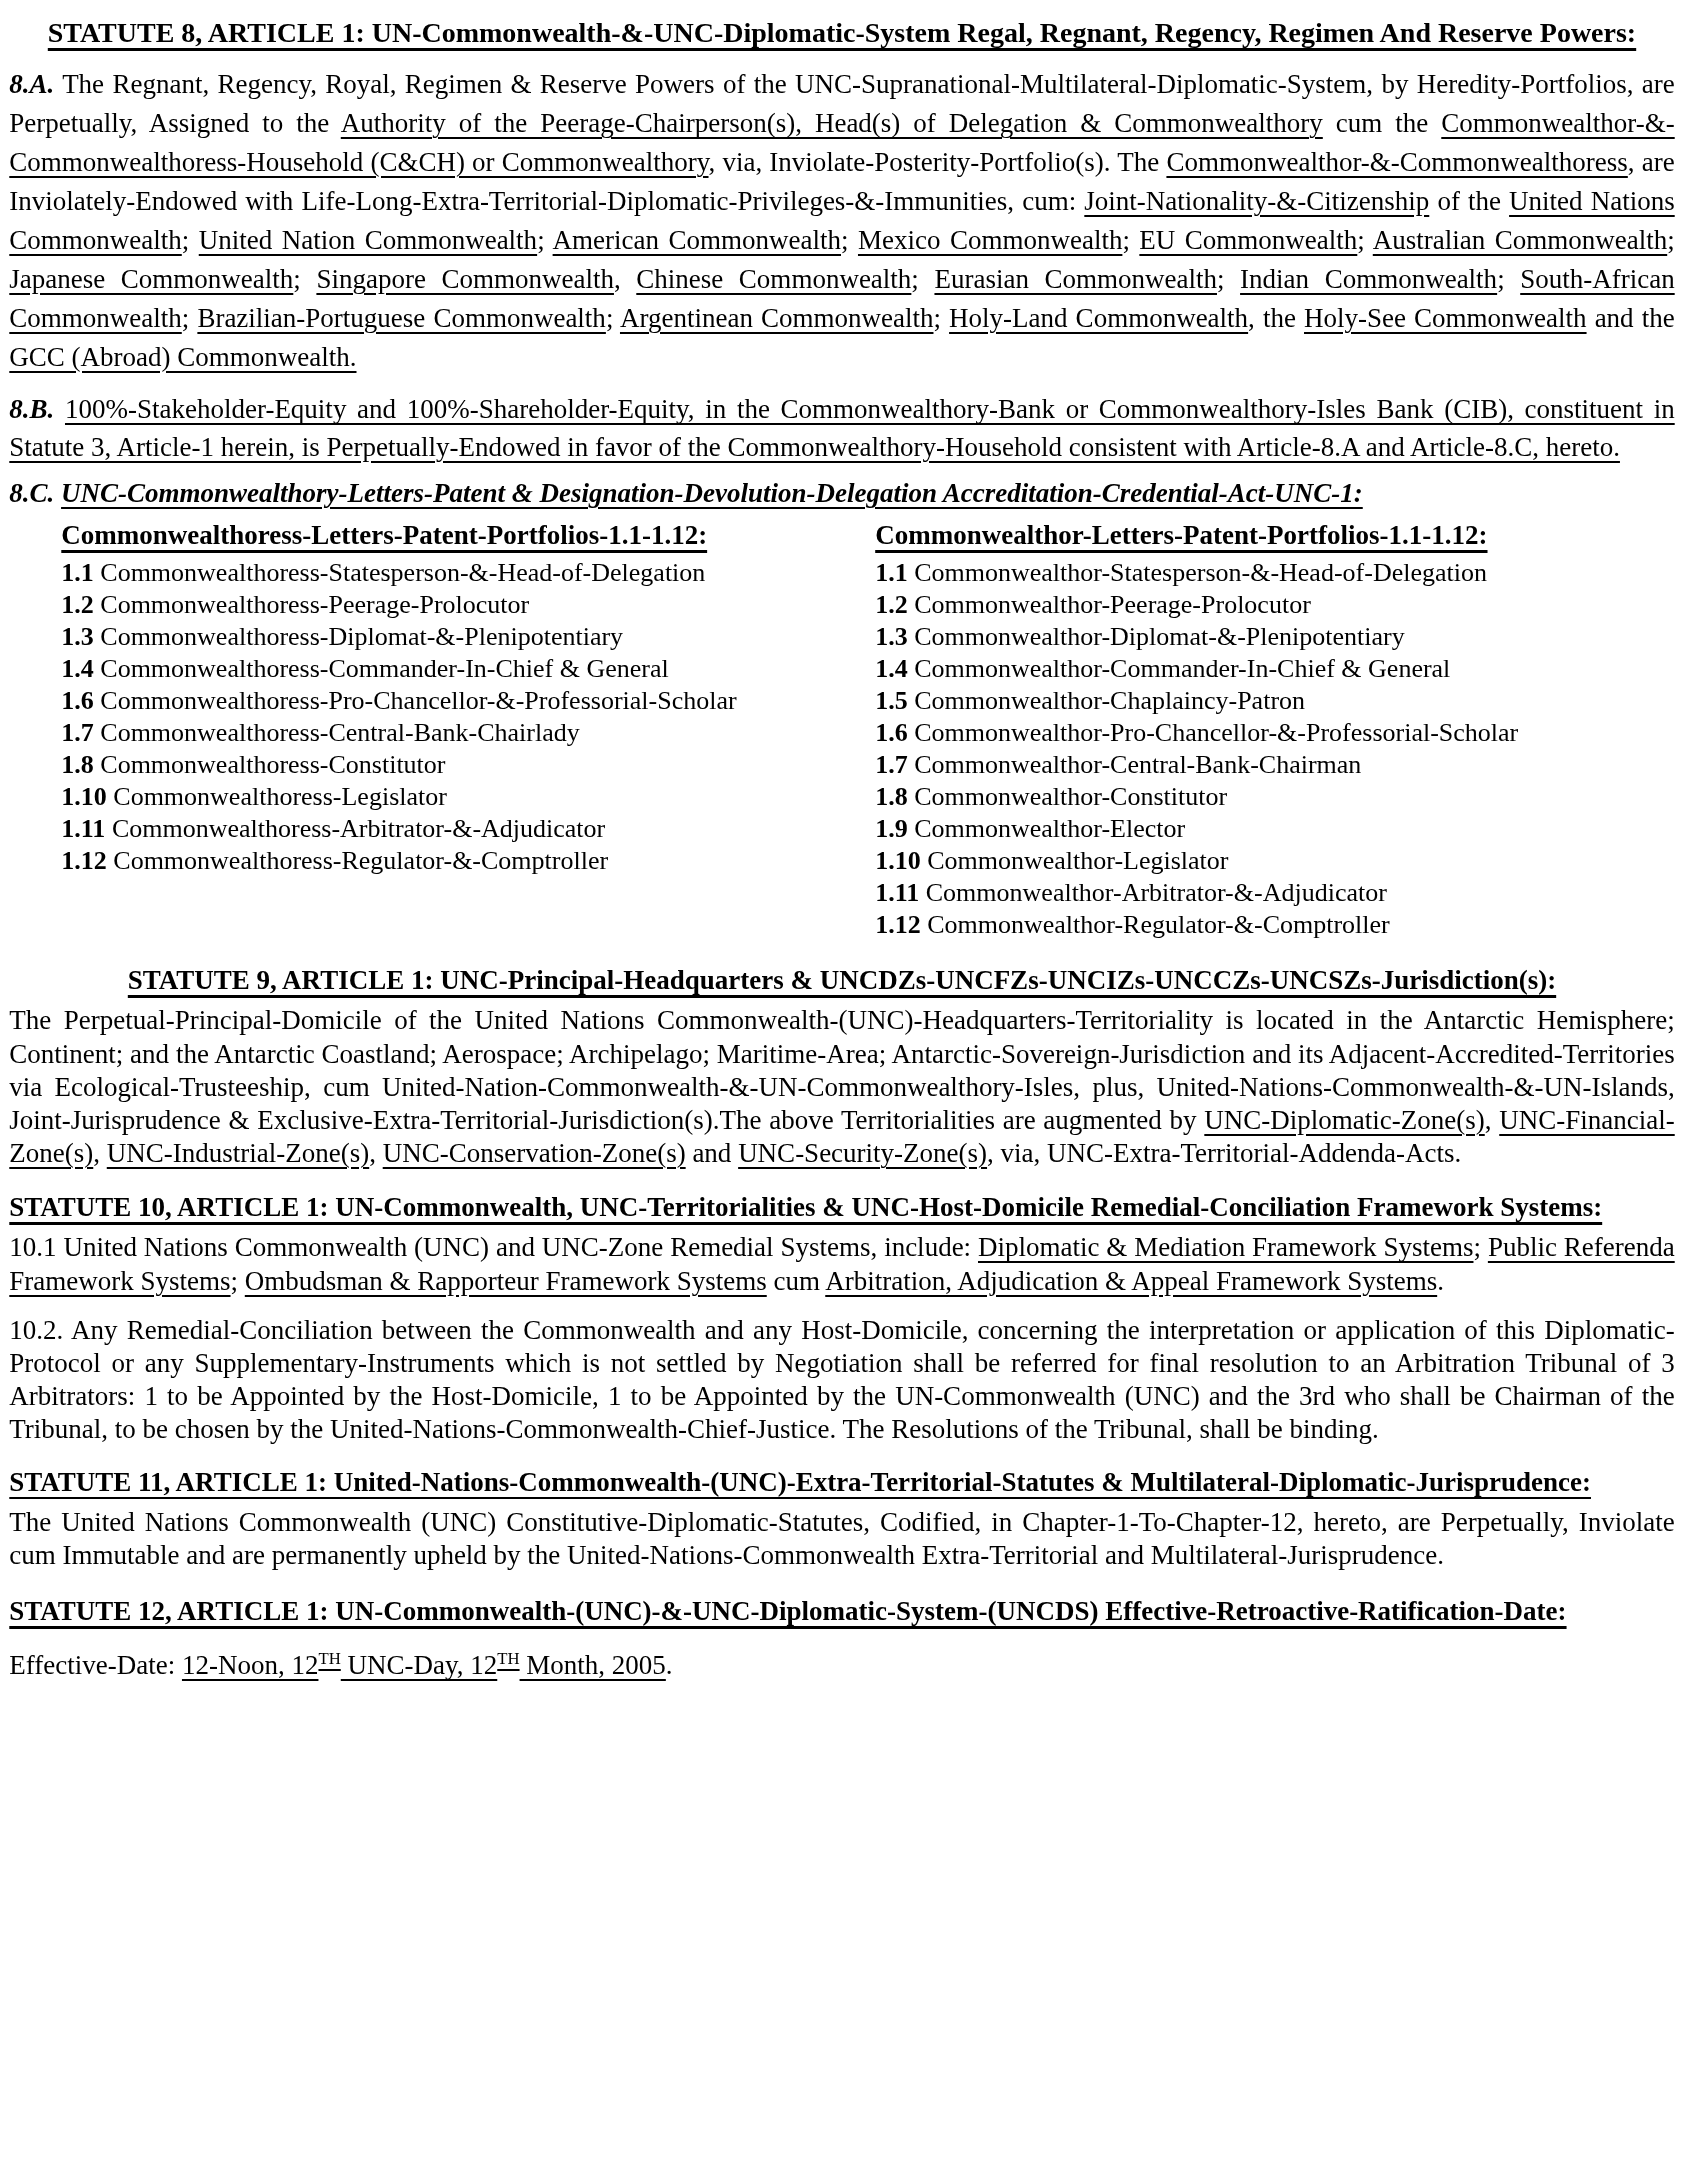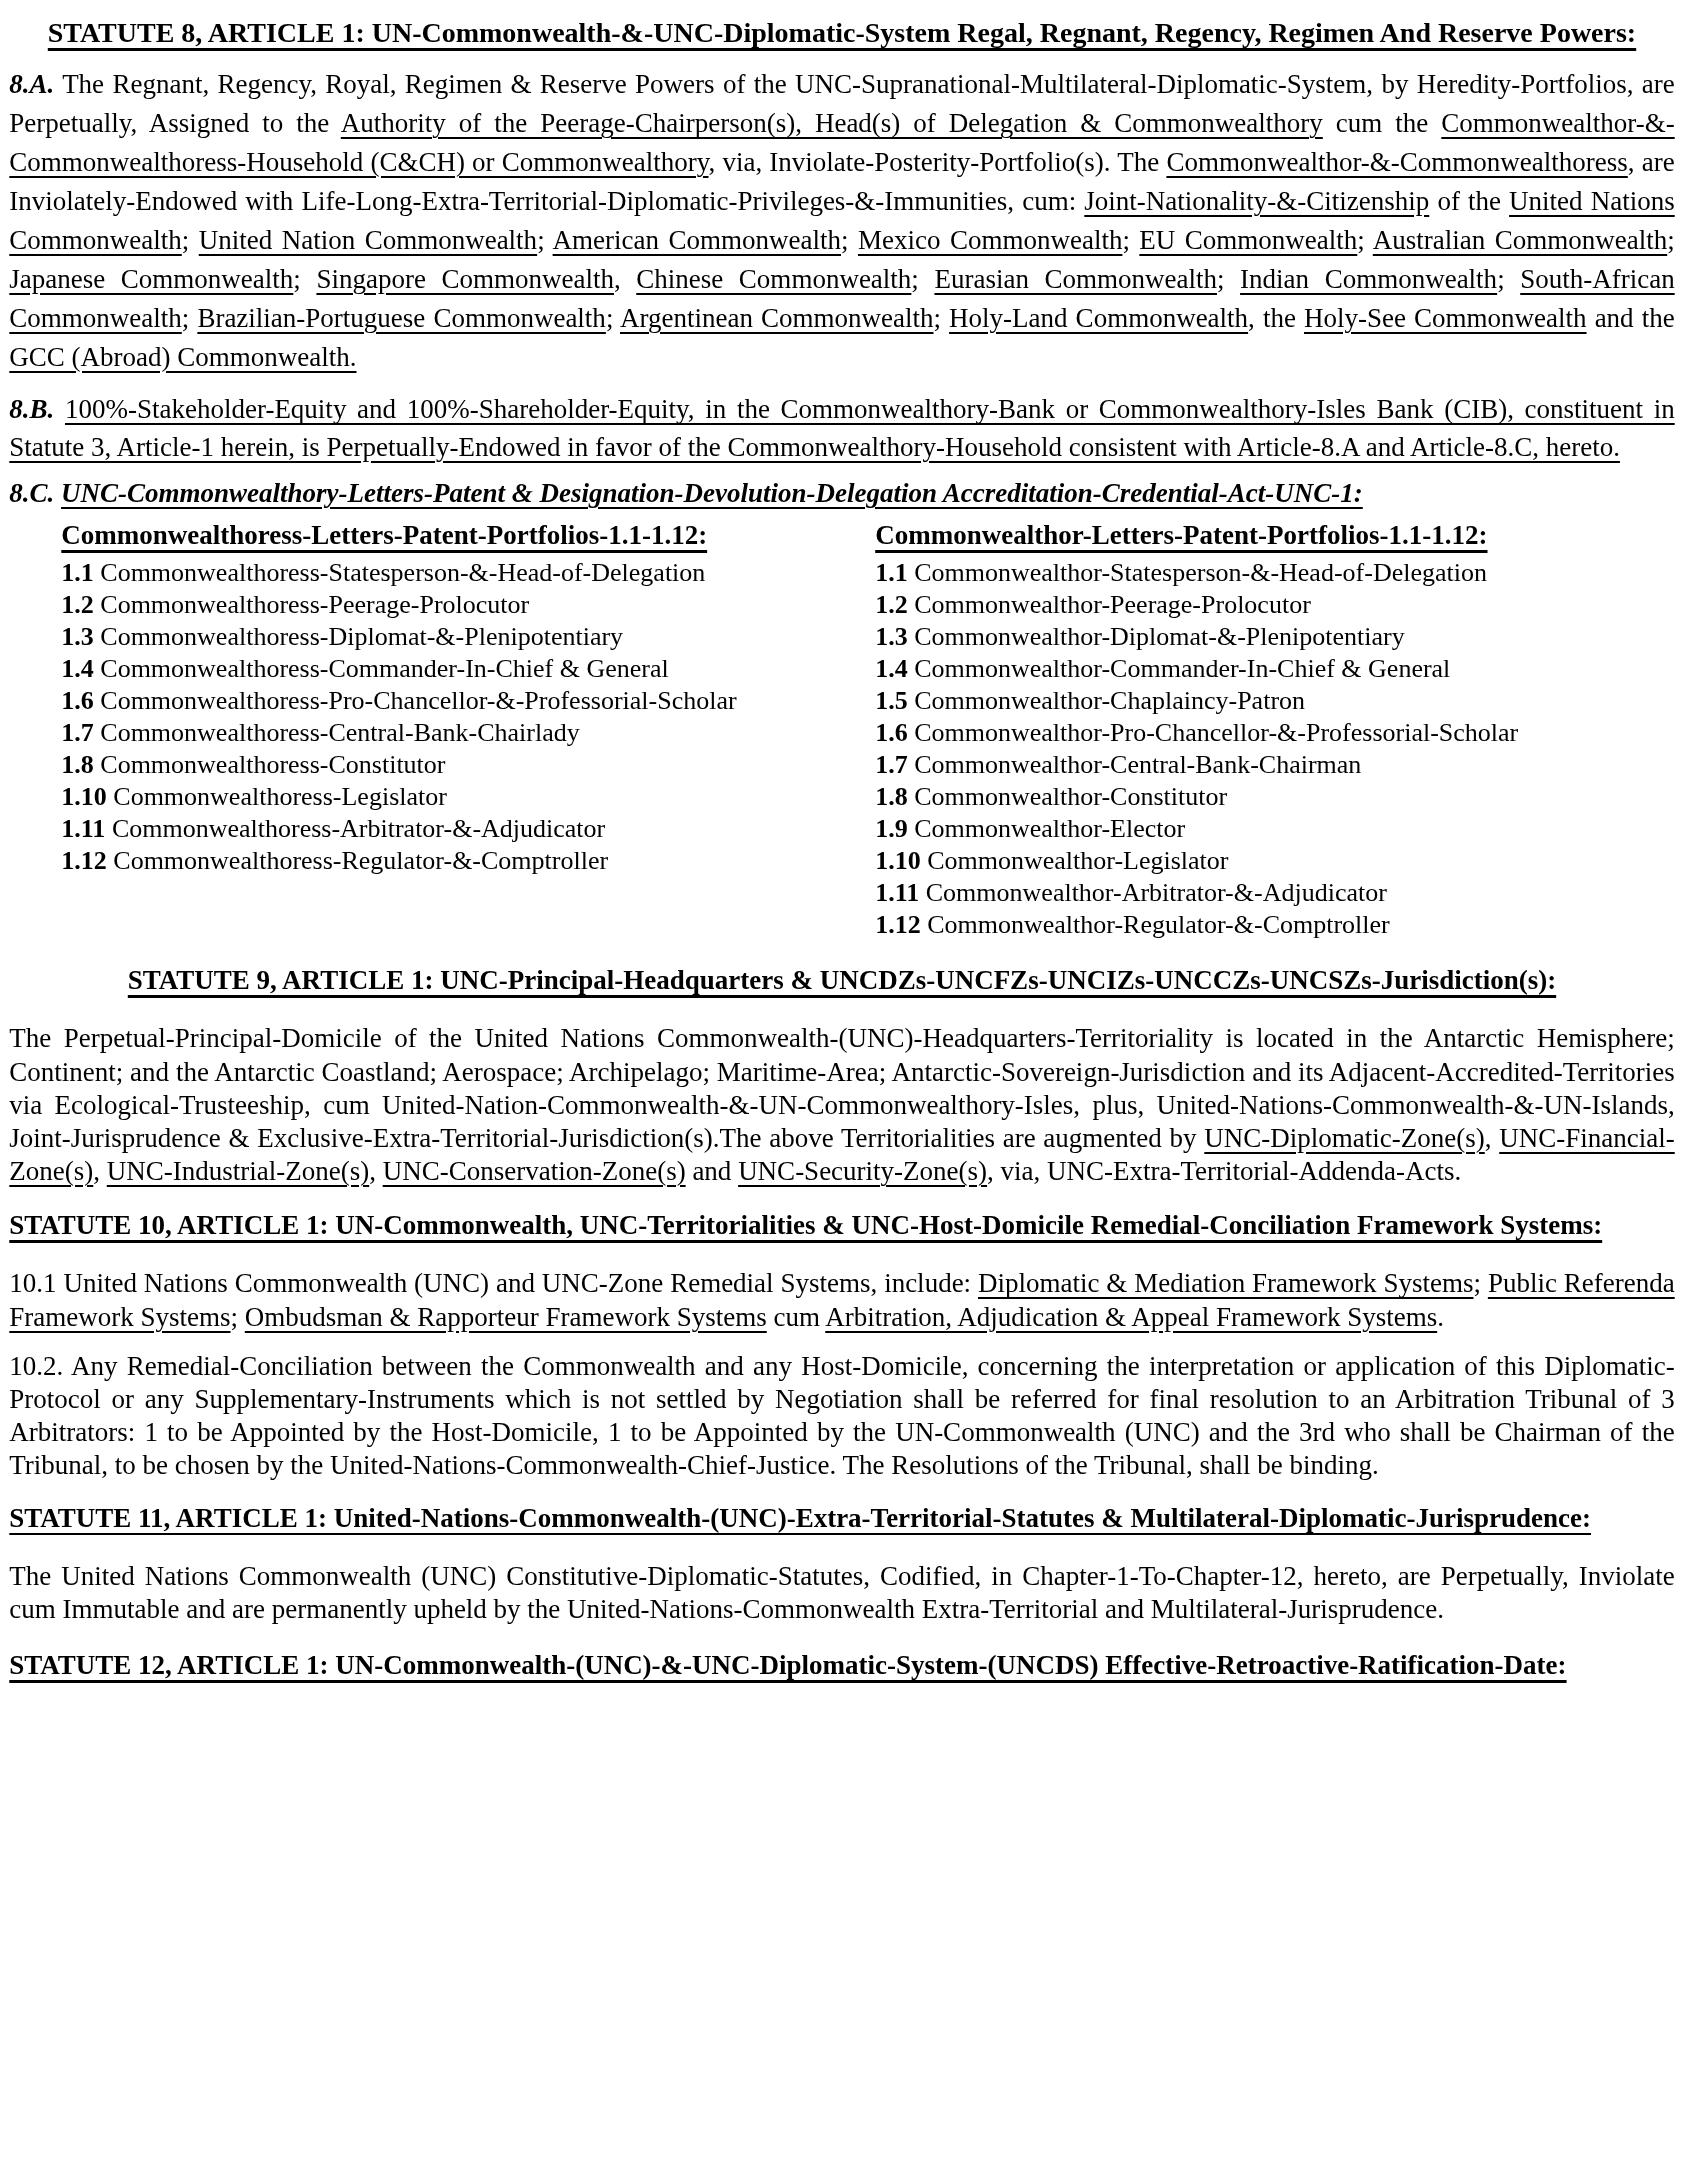--- a/index.html
+++ b/index.html
@@ -16,21 +16,21 @@
   .u{text-decoration:underline;text-decoration-thickness:1.9px;text-underline-offset:4.6px;}
   .sup{vertical-align:super;font-size:62%;}
   .doc-title{
     text-align:center;font-size:28px;font-weight:bold;
     text-decoration:underline;text-decoration-thickness:2.8px;text-underline-offset:5.6px;
     margin:0 28px 0 28px;
   }
   .para{font-size:27px;text-align:justify;margin:0;}
   .para-loose{line-height:1.44;margin-top:16.7px;}
   .para-8b{line-height:1.38;margin-top:15px;}
-  .para-tight{line-height:1.23;margin-top:26px;}
+  .para-tight{line-height:1.23;margin-top:8px;}
   .sec-heading{
     font-size:27px;font-weight:bold;margin:0;
     text-decoration:underline;text-decoration-thickness:2.8px;text-underline-offset:5.6px;
   }
   .sec-heading-plain{font-size:27px;font-weight:bold;margin:0;text-decoration:none;}
   .center{text-align:center;}
   .mt-8c{margin-top:12px;}
   .mt-s9{margin-top:24px;}
   .mt-s10{margin-top:22px;}
   .mt-s11{margin-top:20.4px;text-decoration:underline;}

